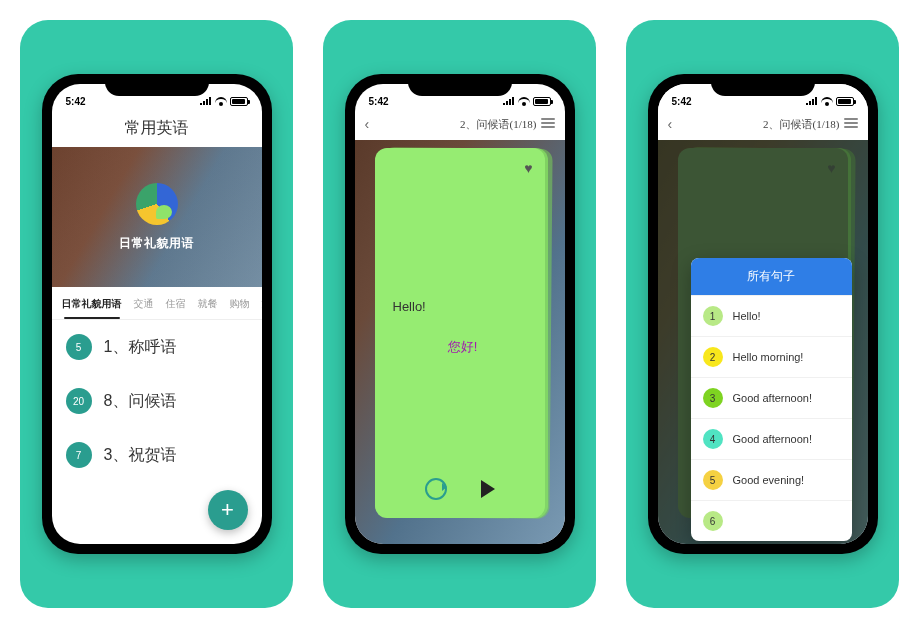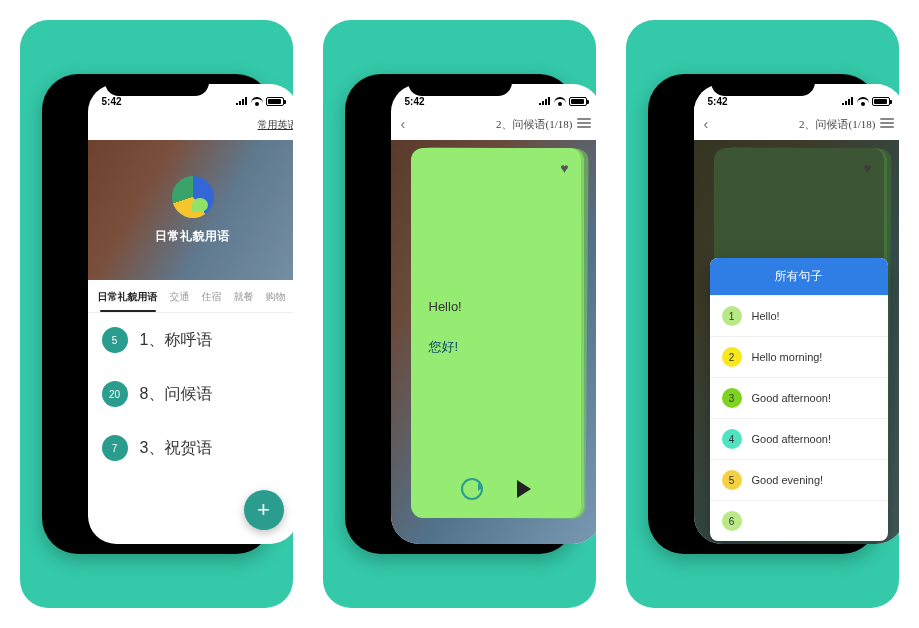--- a/index.html
+++ b/index.html
@@ -33,21 +33,20 @@
   }
   .screen {
     width: 100%;
     height: 100%;
     background: #fff;
     border-radius: 28px;
     overflow: hidden;
     position: relative;
     display: flex;
     flex-direction: column;
-    margin-left: 36px;
   }
   .notch {
     position: absolute;
     top: 0;
     left: 50%;
     transform: translateX(-50%);
     width: 104px;
     height: 22px;
     background: #000;
     border-bottom-left-radius: 14px;
@@ -73,21 +72,21 @@
      linear-gradient(#000,#000) 6px 2px/2px 6px no-repeat,
      linear-gradient(#000,#000) 9px 0/2px 8px no-repeat; }
   .wifi-icon { width:12px; height:9px; position:relative; }
   .wifi-icon::before { content:""; position:absolute; inset:0; border:2px solid #000; border-bottom:none; border-left:none; border-right:none; border-radius:12px 12px 0 0; }
   .wifi-icon::after { content:""; position:absolute; left:4px; top:5px; width:4px; height:4px; background:#000; border-radius:50%; }
   .bat-icon { width:18px; height:9px; border:1px solid #000; border-radius:2px; position:relative; }
   .bat-icon::after { content:""; position:absolute; right:-3px; top:2px; width:2px; height:4px; background:#000; border-radius:0 1px 1px 0; }
   .bat-icon::before { content:""; position:absolute; left:1px; top:1px; bottom:1px; width:13px; background:#000; border-radius:1px; }
 
   
-  .s1-titlebar { text-align:right; font-size:10px; padding:4px 0 8px; color:#333;text-decoration:underline; }
+  .s1-titlebar { text-align:center; font-size:16px; padding:4px 0 8px; color:#333; }
   .s1-hero {
     height:140px;
     background: linear-gradient(rgba(30,20,15,.15),rgba(30,20,15,.15)),
       linear-gradient(120deg,#7a4a35 0%, #8a5a45 30%, #6a8aa5 60%, #84a4bd 100%);
     display:flex; flex-direction:column; align-items:center; justify-content:center;
     color:#fff; position:relative;
   }
   .s1-hero-icon {
     width:42px; height:42px; border-radius:50%;
     background: conic-gradient(#3366d6 0 40%, #f5c52e 40% 70%, #3aa36a 70% 100%);
@@ -147,41 +146,41 @@
   }
   .stack-card.c3 { transform:translateX(6px) rotate(.5deg); opacity:.55; background:#7ad158;}
   .stack-card.c2 { transform:translateX(3px); opacity:.8; background:#86de63;}
   .stack-card.c1 {
     transform:none; opacity:1; background:#96ec72;
     display:flex; flex-direction:column; padding:12px;
   }
   .heart { align-self:flex-end; font-size:14px; color:#555; }
   .card-body { flex:1; display:flex; flex-direction:column; justify-content:center; gap:24px; padding-left:6px;}
   .english { font-size:13px; color:#333; }
-  .chinese { font-size:13px; color:#0c4a6e; }
+  .chinese { font-size:13px; color:#a21caf;text-align:center; }
   .card-controls { display:flex; justify-content:center; gap:34px; padding-bottom:6px; align-items:center;}
   .repeat-icon {
     width:22px; height:22px; border:2.5px solid #2a9d8f; border-radius:50%;
     position:relative;
   }
   .repeat-icon::after{
     content:""; position:absolute; right:-2px; top:3px;
     border-left:5px solid #2a9d8f; border-top:4px solid transparent; border-bottom:4px solid transparent;
   }
   .play-icon {
     width:0; height:0; border-left:14px solid #222; border-top:9px solid transparent; border-bottom:9px solid transparent;
   }
 
   
   .dim-overlay {
     position:absolute; inset:0; background:rgba(30,50,30,.6);
   }
   .card-stage.dim .stack-card.c1 { background:#6a8a58; }
   .sheet {
-    position:absolute; left:16px; right:16px; top:118px;
+    position:absolute; left:33px; right:16px; top:118px;
     background:#fff; border-radius:8px; overflow:hidden;
     box-shadow:0 6px 20px rgba(0,0,0,.3);
   }
   .sheet-header {
     background:#2f7ee6; color:#fff; font-size:12px; text-align:center; padding:10px 0;
   }
   .sheet-item {
     display:flex; align-items:center; gap:10px; padding:10px 12px; font-size:11px; color:#333;
     border-top:1px solid #f0f0f0;
   }

